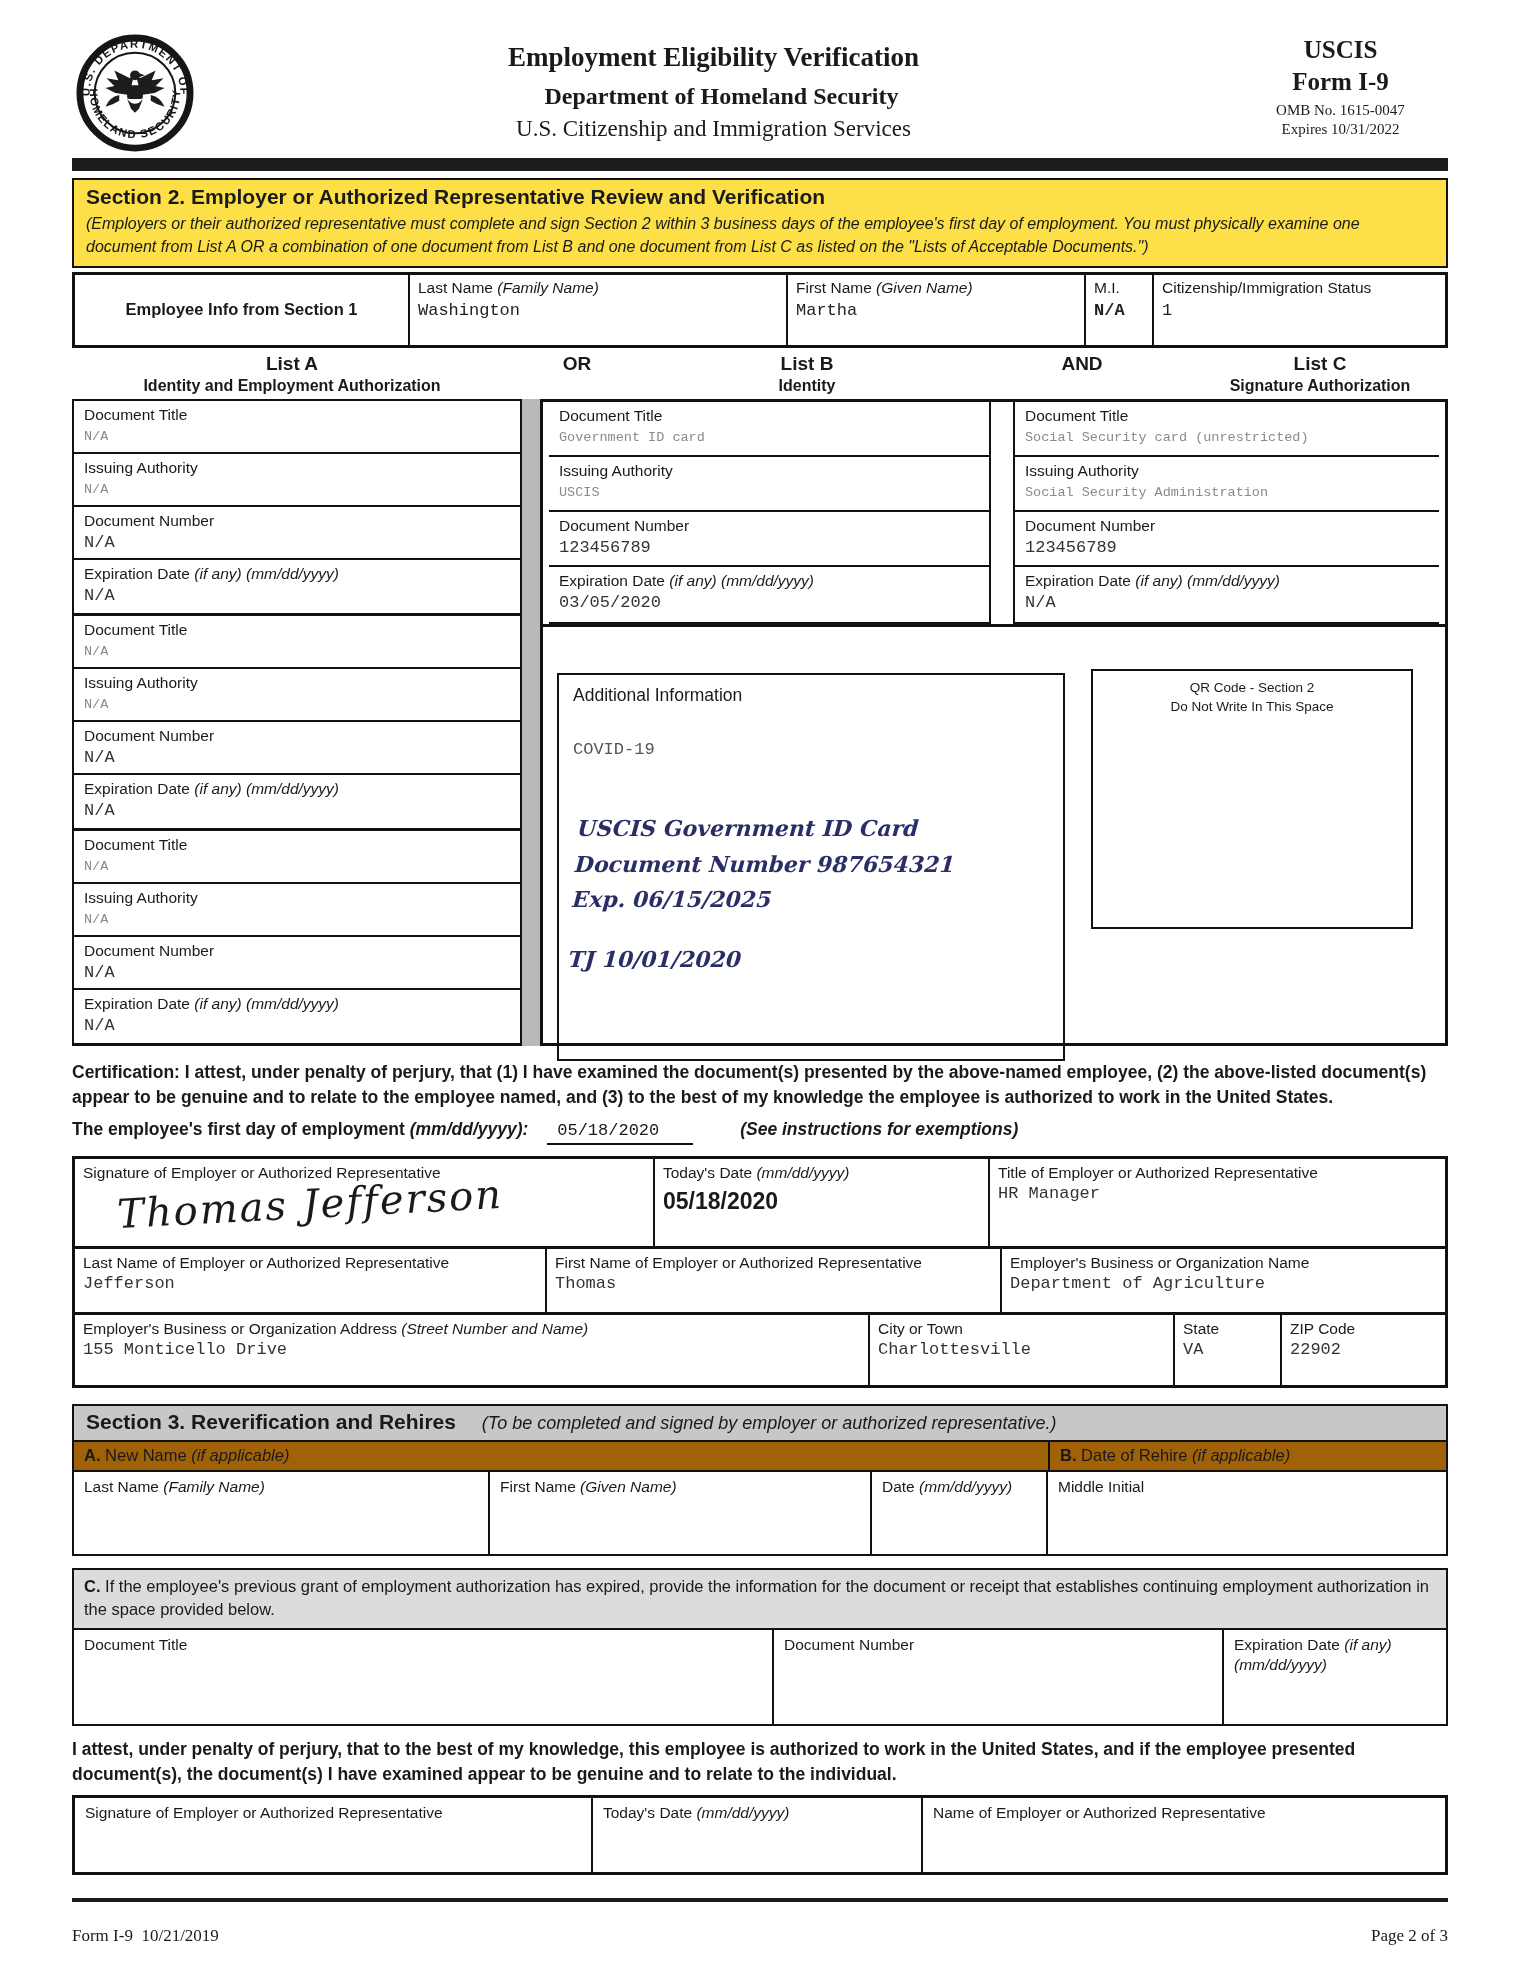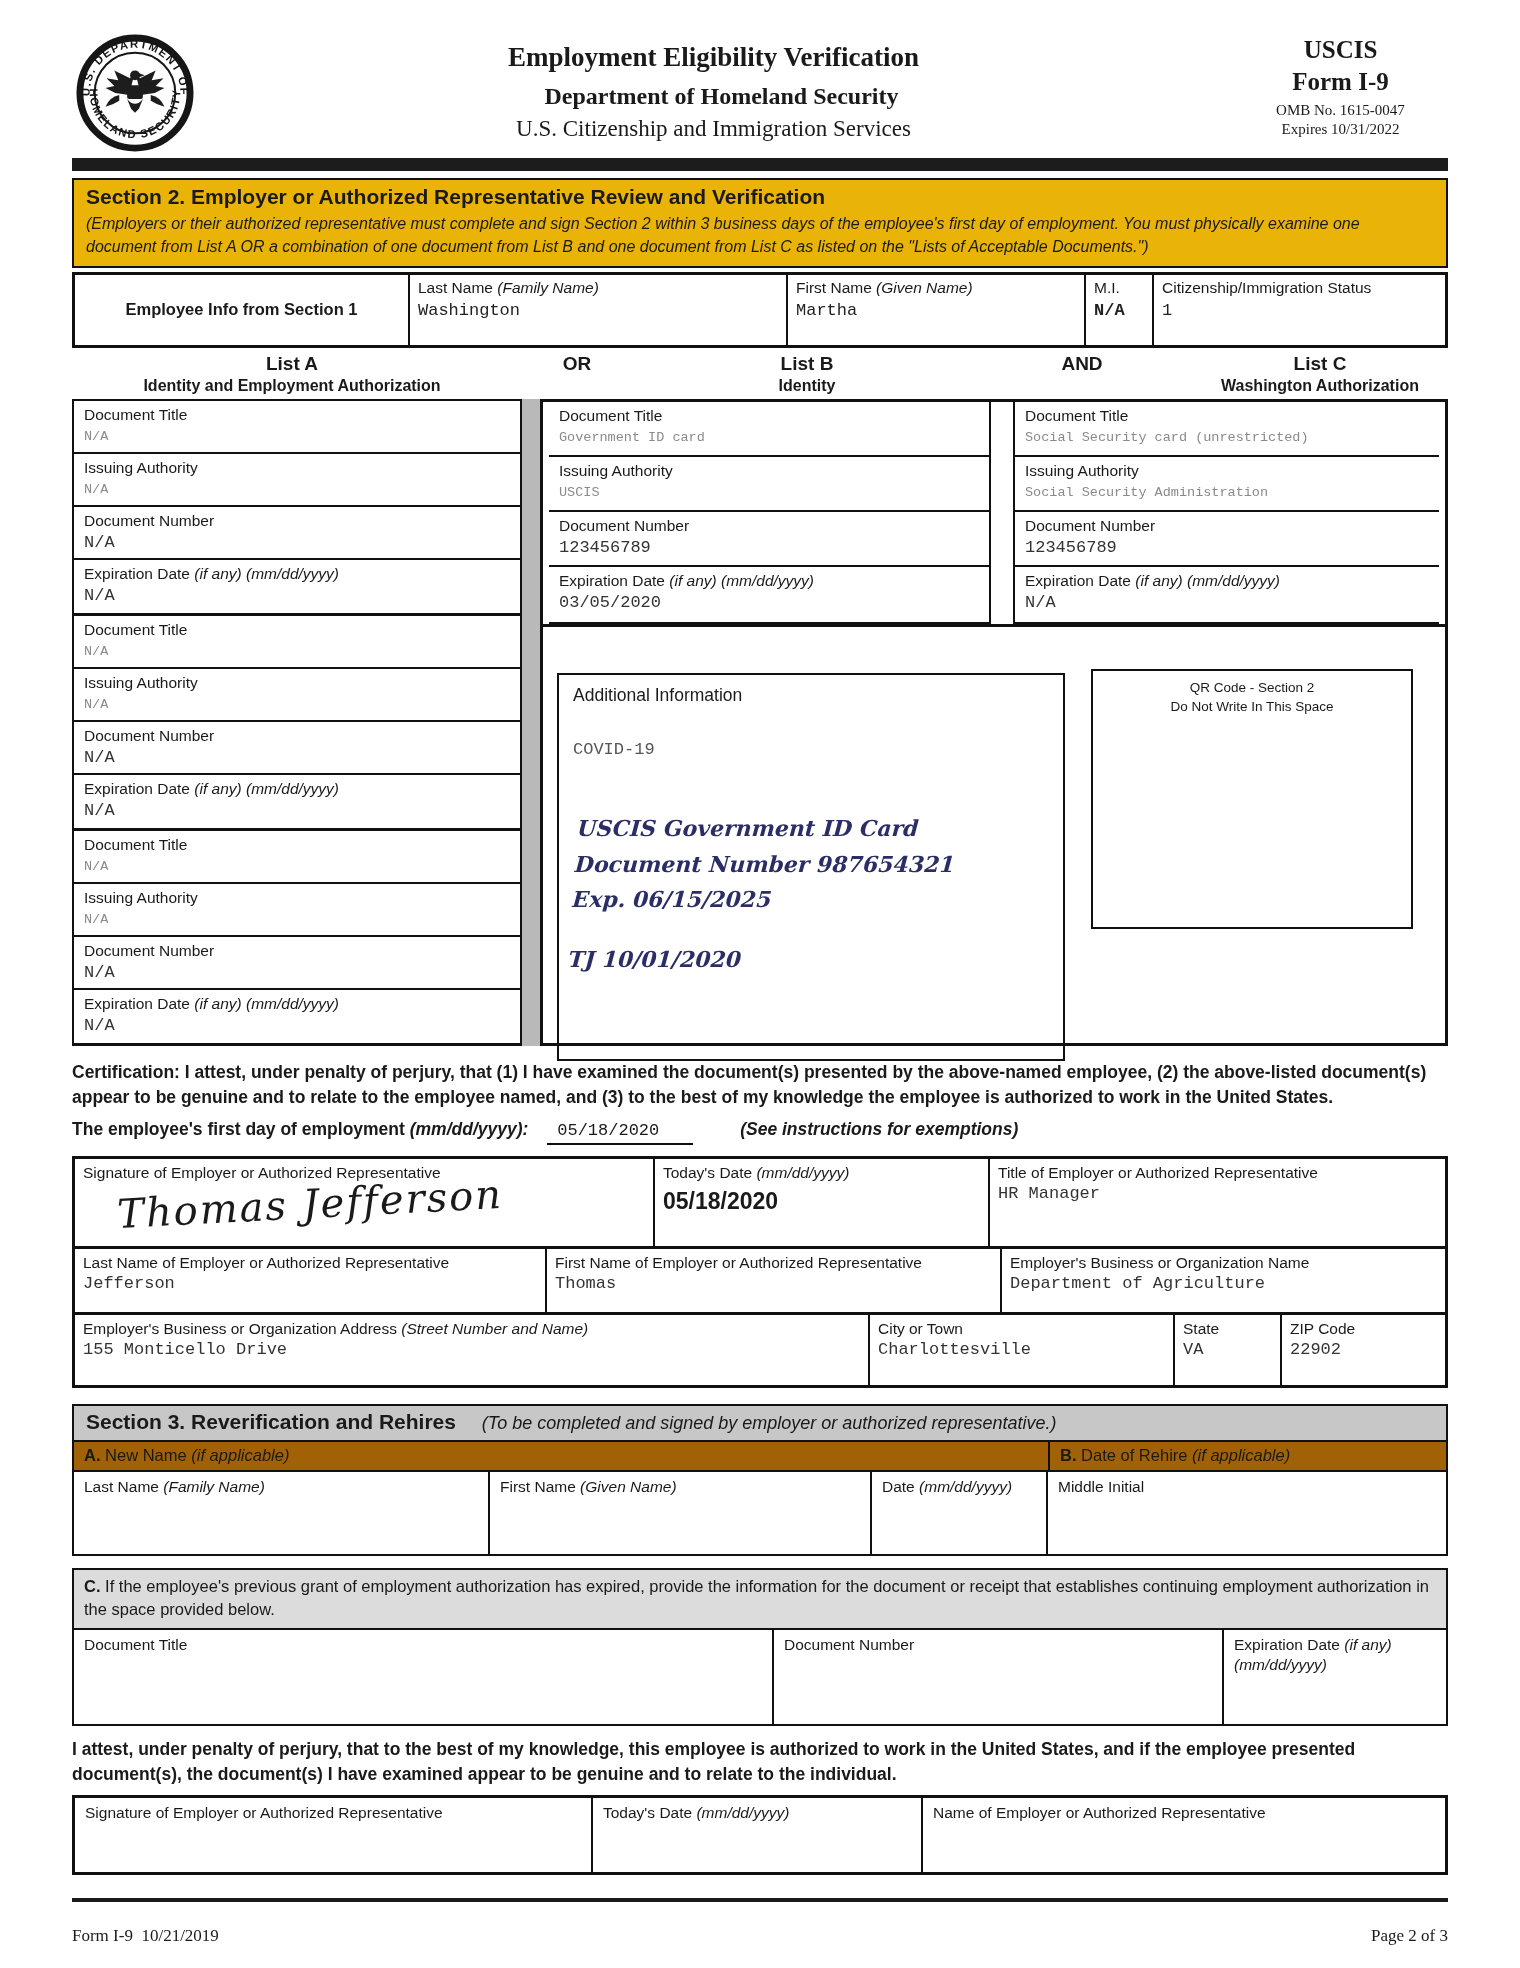--- a/index.html
+++ b/index.html
@@ -15,21 +15,21 @@
   .hdr-sub2 { font-size:23px; margin-top:6px; }
   .hdr-right { flex:0 0 215px; text-align:center; font-family:"Liberation Serif", serif; padding-top:2px; }
   .hdr-agency { font-size:25px; font-weight:bold; }
   .hdr-form { font-size:25px; font-weight:bold; margin-top:4px; }
   .hdr-omb { font-size:15px; margin-top:6px; }
   .hdr-exp { font-size:15px; margin-top:2px; }
 
   .blackbar { height:13px; background:#1c1c1c; margin-top:8px; }
 
   
-  .s2head { margin-top:7px; border:2px solid #111; background:#eab308; padding:5px 12px 8px 12px; }
+  .s2head { margin-top:7px; border:2px solid #111; background:#fde047; padding:5px 12px 8px 12px; }
   .s2title { font-size:21px; font-weight:bold; }
   .s2instr { font-size:16px; font-style:italic; margin-top:3px; line-height:1.45; }
 
   
   .emp { margin-top:4px; border:3px solid #111; display:grid; grid-template-columns:335px 378px 298px 68px 1fr; }
   .emp > div { border-right:2px solid #111; padding:3px 8px 4px 8px; min-height:70px; }
   .emp > div:last-child { border-right:none; }
   .emp-head { display:flex; align-items:center; justify-content:center; font-weight:bold; font-size:16.5px; text-align:center; }
   .lbl { font-size:15.5px; line-height:1.25; }
   .lbl i { font-style:italic; }
@@ -186,21 +186,21 @@
       <div class="lh-sub">Identity and Employment Authorization</div>
     </div>
     <div class="lh-title">OR</div>
     <div>
       <div class="lh-title">List B</div>
       <div class="lh-sub">Identity</div>
     </div>
     <div class="lh-title">AND</div>
     <div>
       <div class="lh-title">List C</div>
-      <div class="lh-sub">Washington Authorization</div>
+      <div class="lh-sub">Signature Authorization</div>
     </div>
   </div>
 
   <div class="cols">
 
     <div class="colA">
       <div class="block">
         <div class="fcell">
           <div class="lbl">Document Title</div>
           <div class="fv gray">N/A</div>

